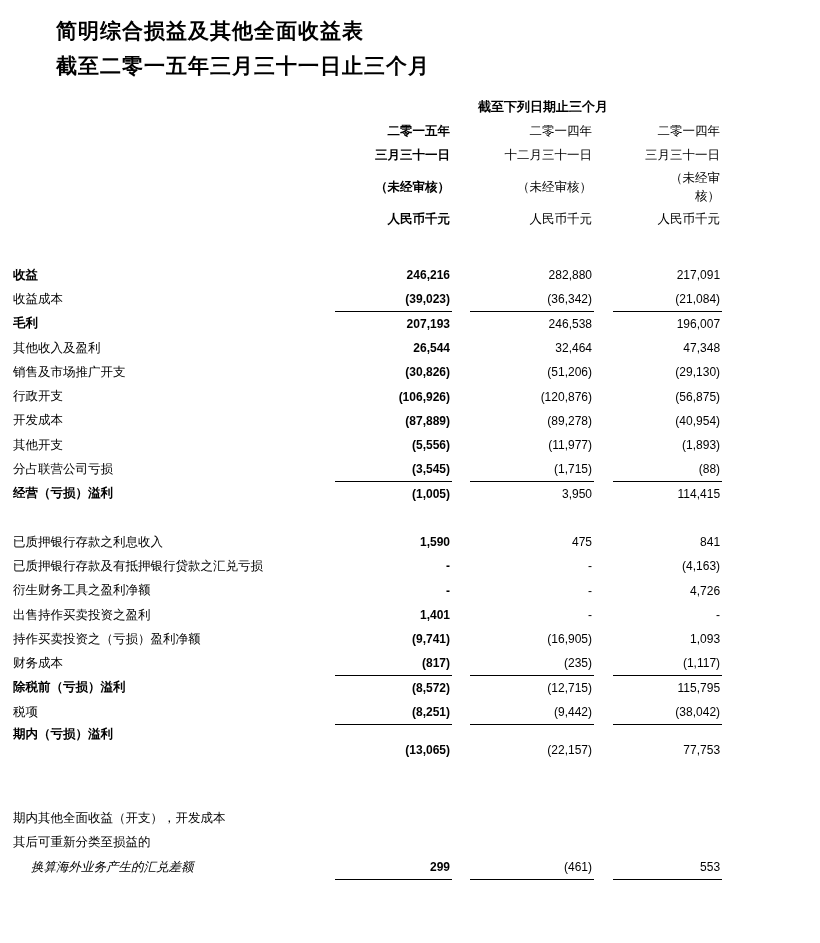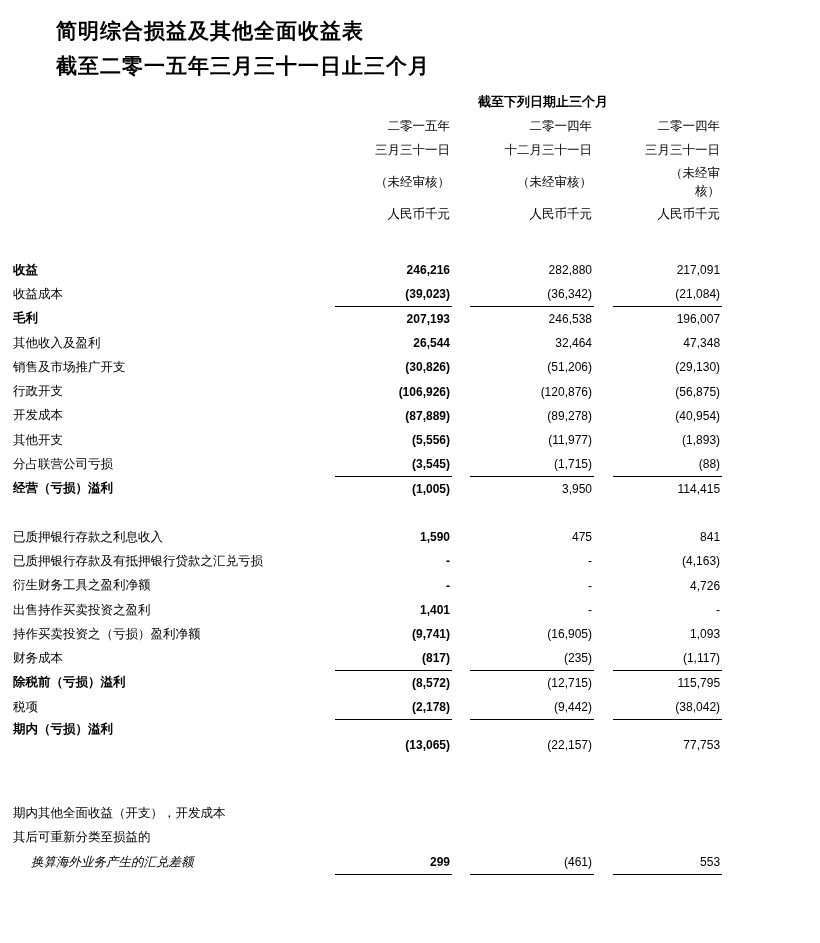--- a/index.html
+++ b/index.html
@@ -5,29 +5,29 @@
   * { box-sizing: border-box; }
   html, body { margin: 0; padding: 0; background: #fff; }
   .page {
     width: 820px; height: 943px; background: #fff; color: #000;
     position: relative; overflow: hidden;
     font-family: "Liberation Sans", sans-serif;
   }
   .titles { padding: 14px 0 0 13px; font-family: "Liberation Serif", serif; font-weight: bold; }
   .title, .subtitle { font-size: 21px; line-height: 35px; letter-spacing: 1px; white-space: nowrap; margin-left: 43px; }
 
-  table.stmt { border-collapse: collapse; table-layout: fixed; margin: 6px 0 0 13px; width: 709px; }
+  table.stmt { border-collapse: collapse; table-layout: fixed; margin: 11px 0 0 13px; width: 709px; }
   td { padding: 0; vertical-align: middle; }
 
   
   tr.h-period td { height: 24px; font-weight: bold; font-size: 13px; padding-left: 465px; white-space: nowrap; }
   tr.h-row td { height: 24px; }
   tr.h-audit td { height: 40px; }
   .hv { text-align: right; font-size: 12.5px; line-height: 1.45; white-space: pre-line; padding-right: 2px; }
-  .bcol { font-weight: normal; }
+  .bcol { font-weight: bold; }
 
   
   tr.data-row { height: 24.3px; }
   td.lbl { font-size: 12.5px; white-space: nowrap; }
   td.lbl.b { font-weight: bold; }
   td.lbl.ind { padding-left: 18px; font-style: italic; }
   td.val { font-size: 12px; text-align: right; padding-right: 2px; font-family: "Liberation Sans", sans-serif; white-space: nowrap; }
   td.val.c0 { font-weight: bold; }
   td.val.u1 { border-bottom: 1.5px solid #000; }
   td.val.u2 { border-bottom: 3px double #000; }
@@ -231,21 +231,21 @@
         <tr class="data-row">
           <td class="lbl b">除税前（亏损）溢利</td>
           <td class="val c0">(8,572)</td>
           <td></td>
           <td class="val c1">(12,715)</td>
           <td></td>
           <td class="val c2">115,795</td>
         </tr>
         <tr class="data-row">
           <td class="lbl">税项</td>
-          <td class="val c0 u1">(2,178)</td>
+          <td class="val c0 u1">(8,251)</td>
           <td></td>
           <td class="val c1 u1">(9,442)</td>
           <td></td>
           <td class="val c2 u1">(38,042)</td>
         </tr>
         <tr class="data-row offset-row">
           <td class="lbl b">期内（亏损）溢利</td>
           <td class="val c0">(13,065)</td>
           <td></td>
           <td class="val c1">(22,157)</td>

